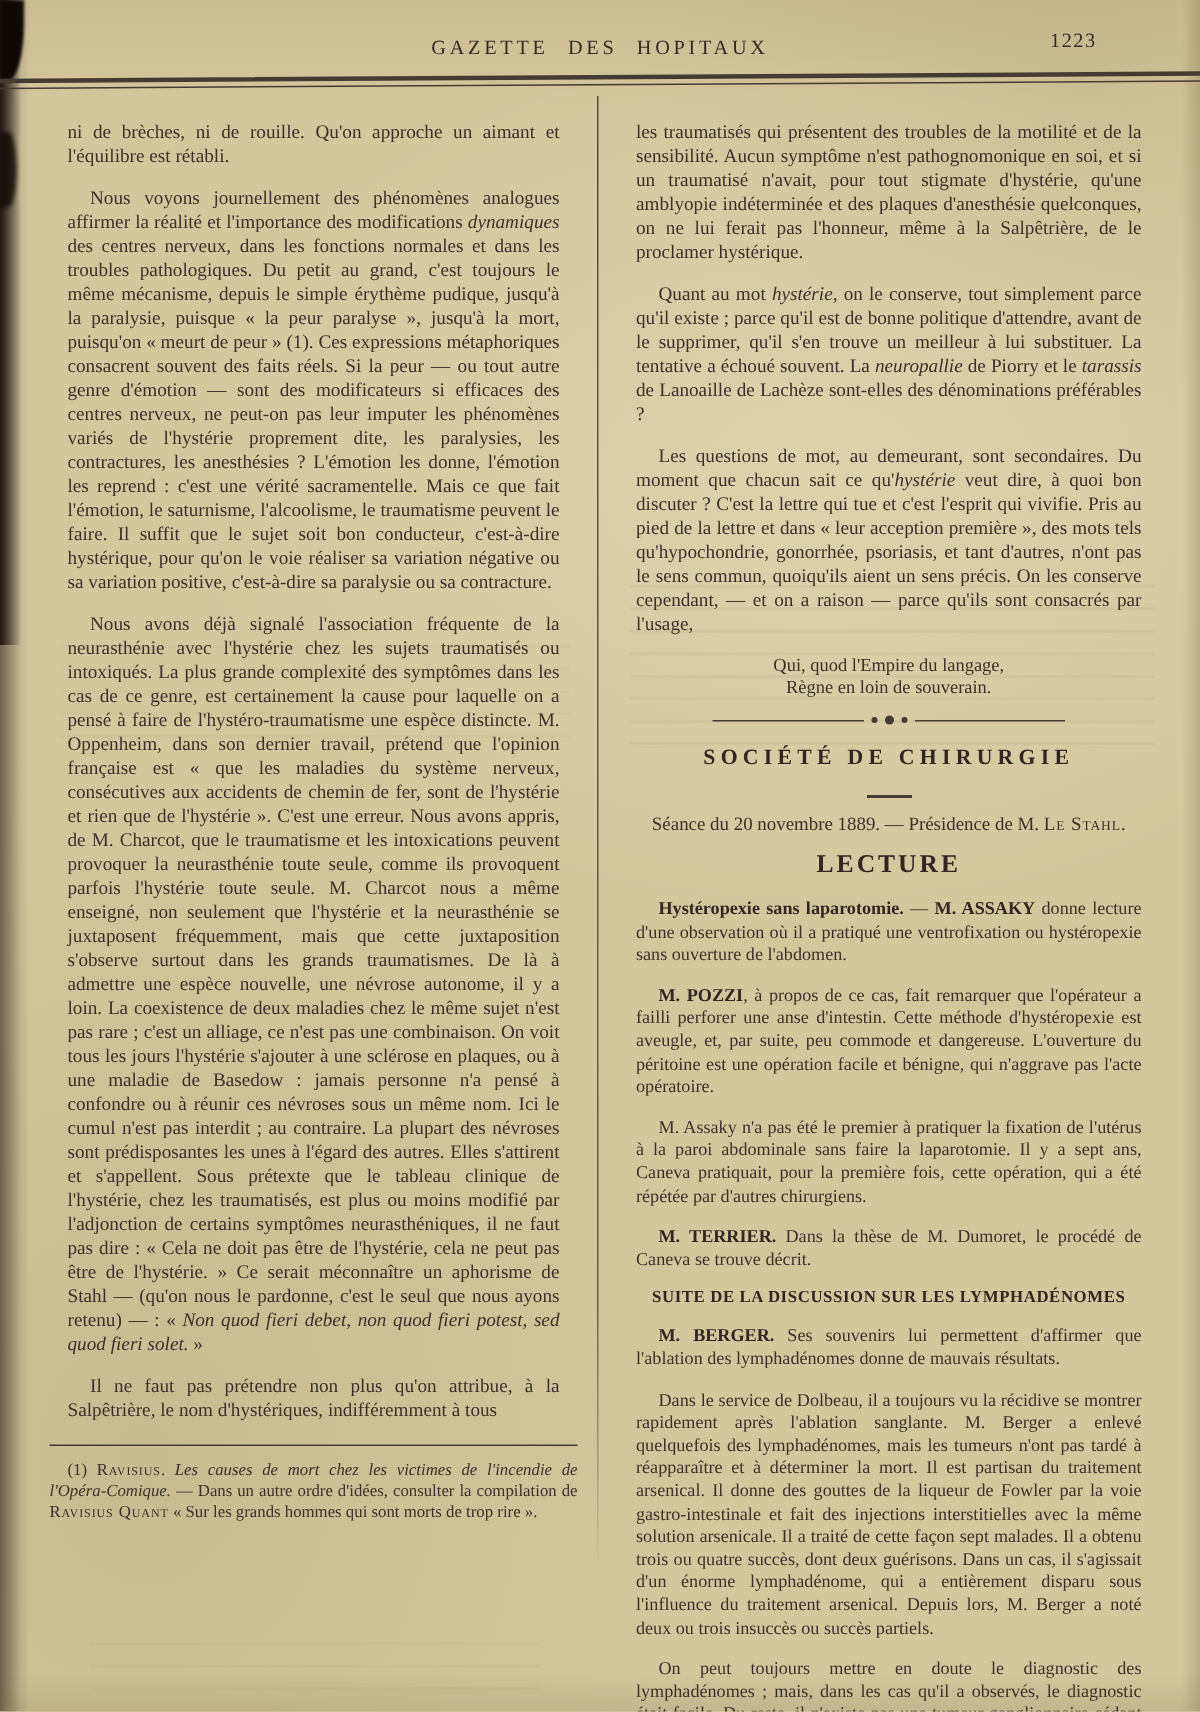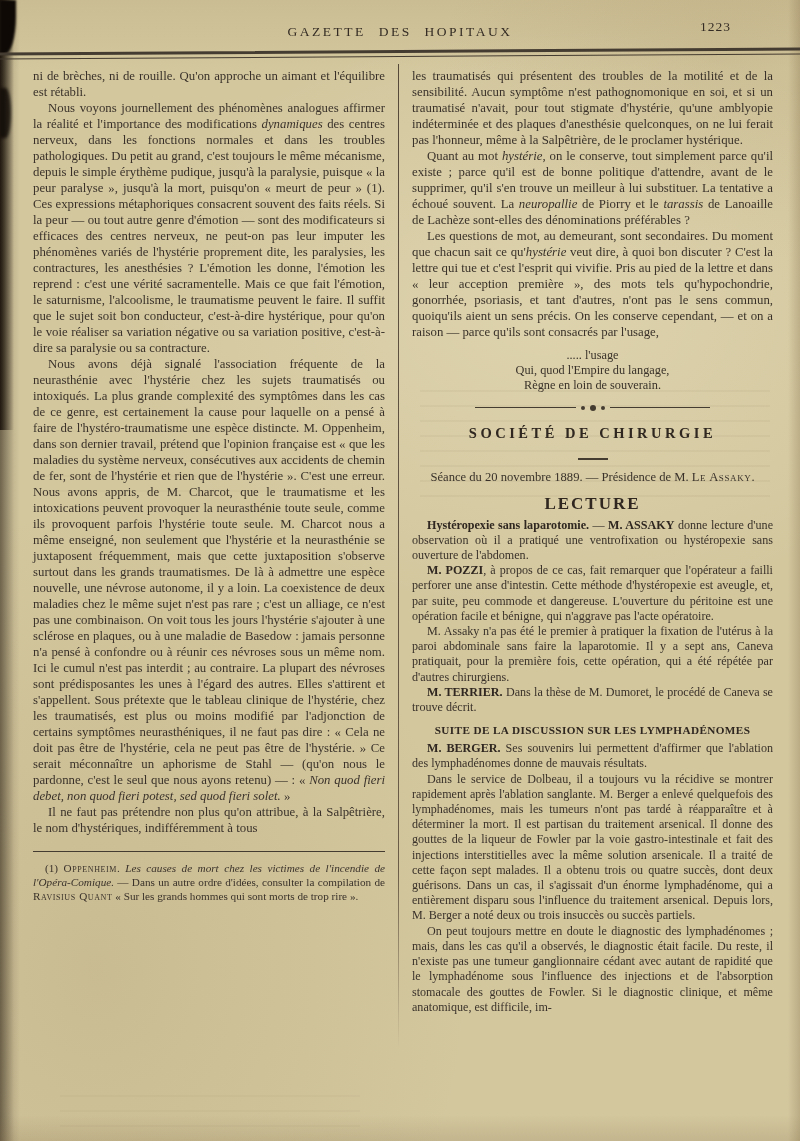--- a/index.html
+++ b/index.html
@@ -36,21 +36,21 @@
   .double-rule{position:absolute;top:50px;left:-5px;width:812px;transform:rotate(-0.35deg);}
   .double-rule .r1{height:3px;background:#453c31;border-radius:2px;margin-bottom:3px;}
   .double-rule .r2{height:1px;background:#453c31;}
 
   .columns{position:absolute;top:68px;left:33px;width:740px;}
   .col-left{position:absolute;left:0;top:0;width:352px;}
   .col-right{position:absolute;left:379px;top:0;width:361px;}
   .divider{position:absolute;left:365px;top:-4px;width:1px;height:984px;
     background:linear-gradient(180deg,#57493a,#6b5c48 82%,rgba(107,92,72,0));}
 
-  .para{margin:0;text-align:justify;font-size:12.8px;line-height:16px;text-indent:15px;}
+  .para{margin:12px;text-align:justify;font-size:12.8px;line-height:16px;text-indent:15px;}
   .para.noindent{text-indent:0;}
   .para.small{font-size:12.1px;line-height:15.2px;}
   .para.seance{text-indent:0;text-align:center;margin:9px 0 2px;font-size:12.6px;}
   .s-i{font-style:italic;}
   .s-b{font-weight:bold;color:#2f2720;}
   .s-sc{font-variant:small-caps;letter-spacing:0.6px;}
 
   .h-numeral{text-align:center;font-size:14px;letter-spacing:3px;margin:15px 0 11px;font-weight:normal;color:#342c24;}
   .h-society{text-align:center;font-size:14.5px;font-weight:bold;letter-spacing:3.5px;margin:14px 0 16px;color:#2f2720;}
   .heading-underline{width:30px;height:2px;background:#453c31;margin:3px auto 9px;}
@@ -88,42 +88,41 @@
   <div class="r2"></div>
 </div>
 
 <div class="columns">
   <div class="col-left">
       <p class="para noindent"><span>ni de brèches, ni de rouille. Qu'on approche un aimant et l'équilibre est rétabli.</span></p>
       <p class="para"><span>Nous voyons journellement des phénomènes analogues affirmer la réalité et l'importance des modifications </span><span class="s-i">dynamiques</span><span> des centres nerveux, dans les fonctions normales et dans les troubles pathologiques. Du petit au grand, c'est toujours le même mécanisme, depuis le simple érythème pudique, jusqu'à la paralysie, puisque « la peur paralyse », jusqu'à la mort, puisqu'on « meurt de peur » (1). Ces expressions métaphoriques consacrent souvent des faits réels. Si la peur — ou tout autre genre d'émotion — sont des modificateurs si efficaces des centres nerveux, ne peut-on pas leur imputer les phénomènes variés de l'hystérie proprement dite, les paralysies, les contractures, les anesthésies ? L'émotion les donne, l'émotion les reprend : c'est une vérité sacramentelle. Mais ce que fait l'émotion, le saturnisme, l'alcoolisme, le traumatisme peuvent le faire. Il suffit que le sujet soit bon conducteur, c'est-à-dire hystérique, pour qu'on le voie réaliser sa variation négative ou sa variation positive, c'est-à-dire sa paralysie ou sa contracture.</span></p>
       <p class="para"><span>Nous avons déjà signalé l'association fréquente de la neurasthénie avec l'hystérie chez les sujets traumatisés ou intoxiqués. La plus grande complexité des symptômes dans les cas de ce genre, est certainement la cause pour laquelle on a pensé à faire de l'hystéro-traumatisme une espèce distincte. M. Oppenheim, dans son dernier travail, prétend que l'opinion française est « que les maladies du système nerveux, consécutives aux accidents de chemin de fer, sont de l'hystérie et rien que de l'hystérie ». C'est une erreur. Nous avons appris, de M. Charcot, que le traumatisme et les intoxications peuvent provoquer la neurasthénie toute seule, comme ils provoquent parfois l'hystérie toute seule. M. Charcot nous a même enseigné, non seulement que l'hystérie et la neurasthénie se juxtaposent fréquemment, mais que cette juxtaposition s'observe surtout dans les grands traumatismes. De là à admettre une espèce nouvelle, une névrose autonome, il y a loin. La coexistence de deux maladies chez le même sujet n'est pas rare ; c'est un alliage, ce n'est pas une combinaison. On voit tous les jours l'hystérie s'ajouter à une sclérose en plaques, ou à une maladie de Basedow : jamais personne n'a pensé à confondre ou à réunir ces névroses sous un même nom. Ici le cumul n'est pas interdit ; au contraire. La plupart des névroses sont prédisposantes les unes à l'égard des autres. Elles s'attirent et s'appellent. Sous prétexte que le tableau clinique de l'hystérie, chez les traumatisés, est plus ou moins modifié par l'adjonction de certains symptômes neurasthéniques, il ne faut pas dire : « Cela ne doit pas être de l'hystérie, cela ne peut pas être de l'hystérie. » Ce serait méconnaître un aphorisme de Stahl — (qu'on nous le pardonne, c'est le seul que nous ayons retenu) — : « </span><span class="s-i">Non quod fieri debet, non quod fieri potest, sed quod fieri solet.</span><span> »</span></p>
       <p class="para"><span>Il ne faut pas prétendre non plus qu'on attribue, à la Salpêtrière, le nom d'hystériques, indifféremment à tous</span></p>
       <div class="footnote-separator"></div>
-      <p class="footnote"><span>(1) </span><span class="s-sc">Oppenheim</span><span>. </span><span class="s-i">Les causes de mort chez les victimes de l'incendie de l'Opéra-Comique.</span><span> — Dans un autre ordre d'idées, consulter la compilation de </span><span class="s-sc">Ravisius Quant</span><span> « Sur les grands hommes qui sont morts de trop rire ».</span></p>
+      <p class="footnote"><span>(1) </span><span class="s-sc">Ravisius</span><span>. </span><span class="s-i">Les causes de mort chez les victimes de l'incendie de l'Opéra-Comique.</span><span> — Dans un autre ordre d'idées, consulter la compilation de </span><span class="s-sc">Ravisius Quant</span><span> « Sur les grands hommes qui sont morts de trop rire ».</span></p>
     </div>
   <div class="divider"></div>
   <div class="col-right">
       <p class="para noindent"><span>les traumatisés qui présentent des troubles de la motilité et de la sensibilité. Aucun symptôme n'est pathognomonique en soi, et si un traumatisé n'avait, pour tout stigmate d'hystérie, qu'une amblyopie indéterminée et des plaques d'anesthésie quelconques, on ne lui ferait pas l'honneur, même à la Salpêtrière, de le proclamer hystérique.</span></p>
       <p class="para"><span>Quant au mot </span><span class="s-i">hystérie</span><span>, on le conserve, tout simplement parce qu'il existe ; parce qu'il est de bonne politique d'attendre, avant de le supprimer, qu'il s'en trouve un meilleur à lui substituer. La tentative a échoué souvent. La </span><span class="s-i">neuropallie</span><span> de Piorry et le </span><span class="s-i">tarassis</span><span> de Lanoaille de Lachèze sont-elles des dénominations préférables ?</span></p>
       <p class="para"><span>Les questions de mot, au demeurant, sont secondaires. Du moment que chacun sait ce qu'</span><span class="s-i">hystérie</span><span> veut dire, à quoi bon discuter ? C'est la lettre qui tue et c'est l'esprit qui vivifie. Pris au pied de la lettre et dans « leur acception première », des mots tels qu'hypochondrie, gonorrhée, psoriasis, et tant d'autres, n'ont pas le sens commun, quoiqu'ils aient un sens précis. On les conserve cependant, — et on a raison — parce qu'ils sont consacrés par l'usage,</span></p>
       <div class="verse">
-        <span>..... l'usage</span>
         <span>Qui, quod l'Empire du langage,</span>
         <span>Règne en loin de souverain.</span>
       </div>
       <div class="ornament">
         <div class="line"></div>
         <div class="dot"></div>
         <div class="dot big"></div>
         <div class="dot"></div>
         <div class="line"></div>
       </div>
       <h2 class="h-society">SOCIÉTÉ DE CHIRURGIE</h2>
       <div class="heading-underline"></div>
-      <p class="para noindent seance"><span>Séance du 20 novembre 1889. — Présidence de M. </span><span class="s-sc">Le Assaky</span><span>.</span></p>
+      <p class="para noindent seance"><span>Séance du 20 novembre 1889. — Présidence de M. </span><span class="s-sc">Le Stahl</span><span>.</span></p>
       <h2 class="h-lecture">LECTURE</h2>
       <p class="para small"><span class="s-b">Hystéropexie sans laparotomie.</span><span> — </span><span class="s-b">M. ASSAKY</span><span> donne lecture d'une observation où il a pratiqué une ventrofixation ou hystéropexie sans ouverture de l'abdomen.</span></p>
       <p class="para small"><span class="s-b">M. POZZI</span><span>, à propos de ce cas, fait remarquer que l'opérateur a failli perforer une anse d'intestin. Cette méthode d'hystéropexie est aveugle, et, par suite, peu commode et dangereuse. L'ouverture du péritoine est une opération facile et bénigne, qui n'aggrave pas l'acte opératoire.</span></p>
       <p class="para small"><span>M. Assaky n'a pas été le premier à pratiquer la fixation de l'utérus à la paroi abdominale sans faire la laparotomie. Il y a sept ans, Caneva pratiquait, pour la première fois, cette opération, qui a été répétée par d'autres chirurgiens.</span></p>
       <p class="para small"><span class="s-b">M. TERRIER.</span><span> Dans la thèse de M. Dumoret, le procédé de Caneva se trouve décrit.</span></p>
       <h2 class="h-discussion">SUITE DE LA DISCUSSION SUR LES LYMPHADÉNOMES</h2>
       <p class="para small"><span class="s-b">M. BERGER.</span><span> Ses souvenirs lui permettent d'affirmer que l'ablation des lymphadénomes donne de mauvais résultats.</span></p>
       <p class="para small"><span>Dans le service de Dolbeau, il a toujours vu la récidive se montrer rapidement après l'ablation sanglante. M. Berger a enlevé quelquefois des lymphadénomes, mais les tumeurs n'ont pas tardé à réapparaître et à déterminer la mort. Il est partisan du traitement arsenical. Il donne des gouttes de la liqueur de Fowler par la voie gastro-intestinale et fait des injections interstitielles avec la même solution arsenicale. Il a traité de cette façon sept malades. Il a obtenu trois ou quatre succès, dont deux guérisons. Dans un cas, il s'agissait d'un énorme lymphadénome, qui a entièrement disparu sous l'influence du traitement arsenical. Depuis lors, M. Berger a noté deux ou trois insuccès ou succès partiels.</span></p>
       <p class="para small"><span>On peut toujours mettre en doute le diagnostic des lymphadénomes ; mais, dans les cas qu'il a observés, le diagnostic était facile. Du reste, il n'existe pas une tumeur ganglionnaire cédant avec autant de rapidité que le lymphadénome sous l'influence des injections et de l'absorption stomacale des gouttes de Fowler. Si le diagnostic clinique, et même anatomique, est difficile, im-</span></p>
     </div>

